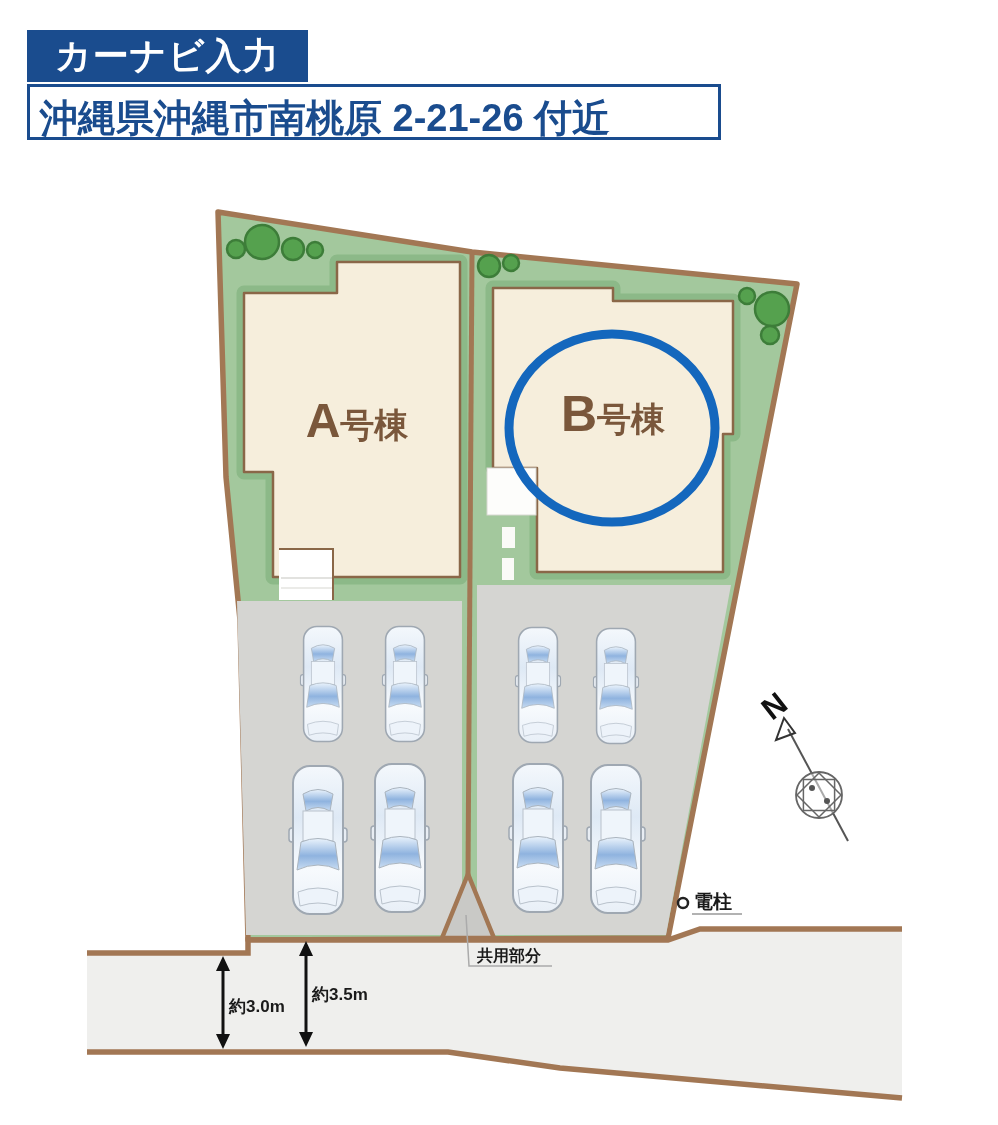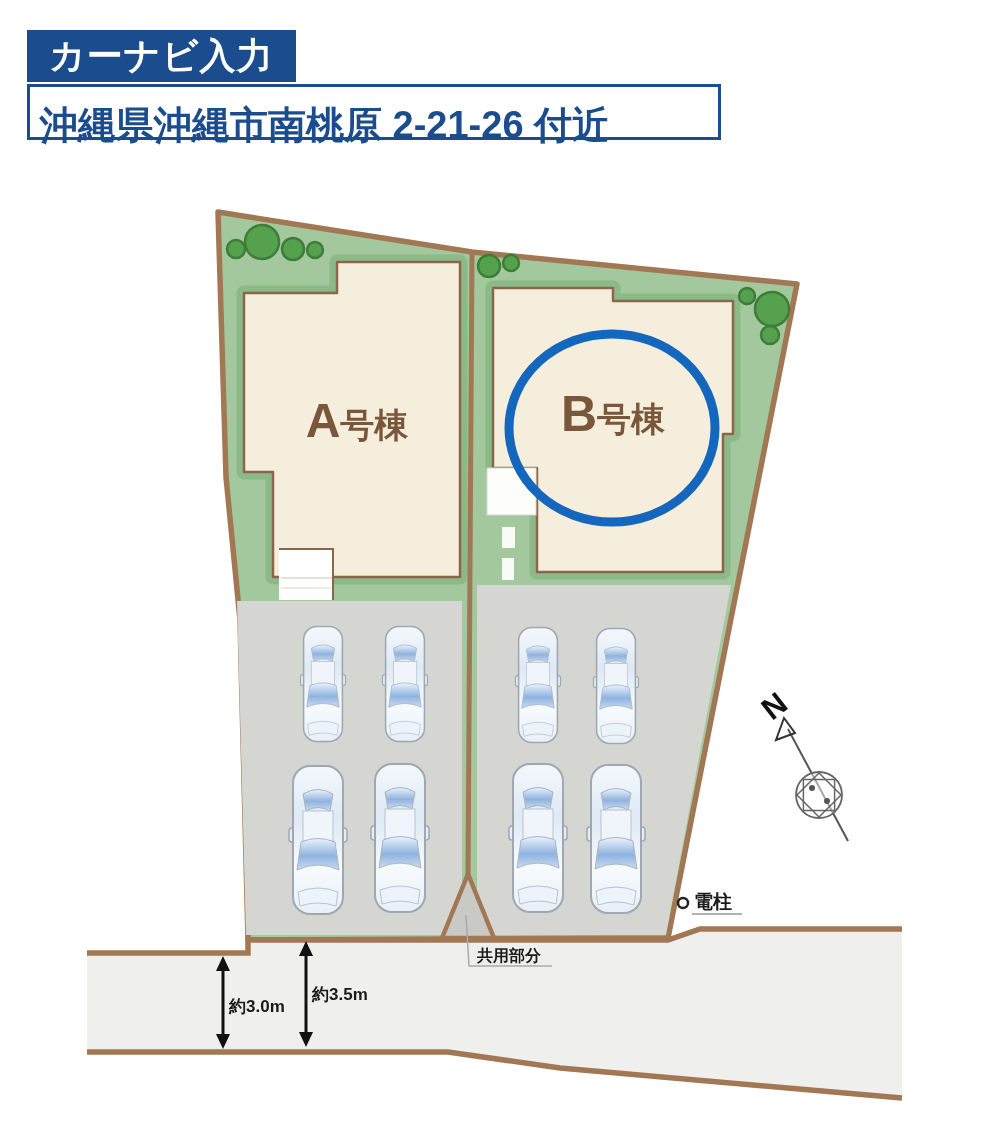--- a/index.html
+++ b/index.html
@@ -3,26 +3,26 @@
 <meta charset="utf-8">
 <style>
   html,body{margin:0;padding:0;background:#ffffff;}
   .stage{
     position:relative;width:998px;height:1125px;background:#ffffff;overflow:hidden;
     font-family:"Liberation Sans", sans-serif;
   }
   .navi-tag{
     position:absolute;left:27px;top:30px;height:52px;line-height:52px;
     background:#1A4C8E;color:#ffffff;font-size:36px;font-weight:bold;
-    padding:0 22px;letter-spacing:1px;box-sizing:border-box;
+    padding:0 28px;letter-spacing:1px;box-sizing:border-box;
   }
   .address-box{
     position:absolute;left:27px;top:84px;width:694px;height:56px;line-height:50px;
     background:#ffffff;border:3px solid #1A4C8E;color:#1A4C8E;
-    font-size:38px;font-weight:bold;padding:13px 10px;box-sizing:border-box;
+    font-size:38px;font-weight:bold;padding:6px 10px;box-sizing:border-box;
     white-space:nowrap;
   }
   svg text{font-family:"Liberation Sans", sans-serif;}
   .bldg-label{fill:#7A573B;font-weight:bold;}
   .dim-label{fill:#1a1a1a;font-weight:bold;font-size:17px;}
   .small-label{fill:#1a1a1a;font-weight:bold;}
 </style>
 </head>
 <body>
 

